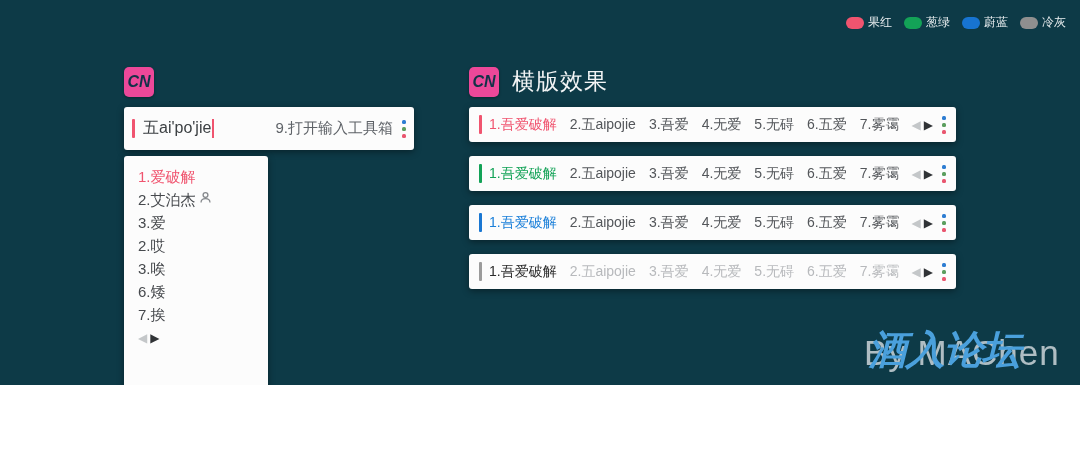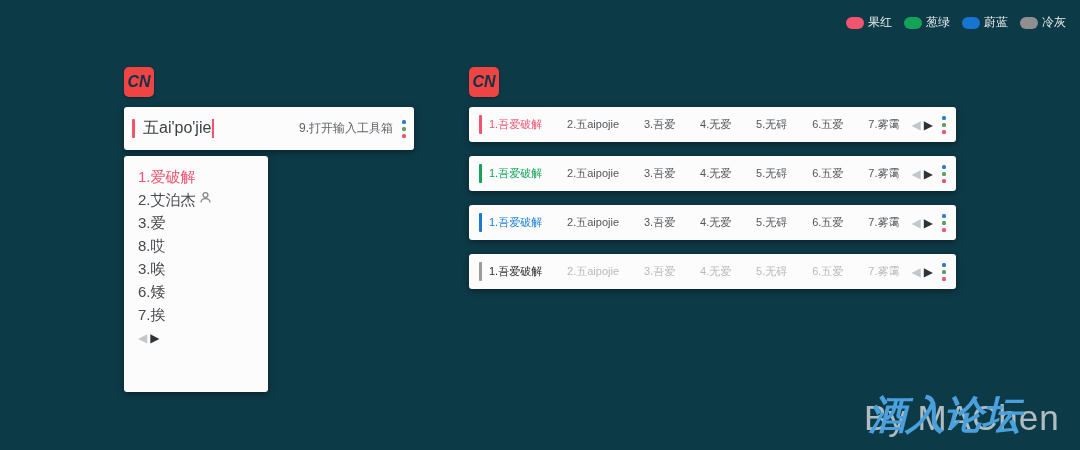--- a/index.html
+++ b/index.html
@@ -1,34 +1,34 @@
 <!DOCTYPE html>
 <html><head>
 <meta charset="utf-8">
 <style>
   html,body{margin:0;padding:0;}
   body{font-family:"Liberation Sans","DejaVu Sans",sans-serif;}
-  .stage{position:relative;width:1080px;height:450px;background:#0d3a47;overflow:hidden;}
+  .stage{position:relative;width:1080px;height:385px;background:#0d3a47;overflow:hidden;}
 
   
   .legend{position:absolute;top:14px;right:14px;display:flex;align-items:center;gap:12px;}
   .legend-item{display:flex;align-items:center;gap:4px;}
   .swatch{width:18px;height:12px;border-radius:7px;}
   .swatch.red{background:#f0546f;}
   .swatch.green{background:#13a257;}
   .swatch.blue{background:#1774d1;}
   .swatch.gray{background:#8f8f8f;}
   .legend-label{font-size:12px;color:#e8edef;}
 
   
   .col{position:absolute;top:66px;}
   .col.left{left:124px;}
   .col.right{left:469px;}
   .sec-header{display:flex;align-items:center;gap:13px;height:31px;}
-  .cn-badge{width:30px;height:30px;background:#ef4444;border-radius:5px;display:flex;align-items:center;justify-content:center;
+  .cn-badge{width:30px;height:30px;background:#ec4899;border-radius:5px;display:flex;align-items:center;justify-content:center;
     font-style:italic;font-weight:bold;font-size:16px;color:#123248;box-shadow:0 1px 3px rgba(0,0,0,.35);}
   .sec-title{font-size:23px;color:#f2f4f5;font-weight:400;letter-spacing:1px;}
 
   
   .panel-shadow{box-shadow:0 2px 7px rgba(0,0,0,.4);}
   .accent{width:3px;height:19px;border-radius:1px;flex:none;}
   .accent.red{background:#f0546f;}
   .accent.green{background:#13a257;}
   .accent.blue{background:#1a77d2;}
   .accent.gray{background:#9b9b9b;}
@@ -40,36 +40,36 @@
   .dot.d-blue{background:#2d7dd2;}
   .dot.d-green{background:#5b9e5e;}
   .dot.d-red{background:#e9566f;}
 
   
   .input-bar{margin-top:10px;width:274px;height:35px;background:#fcfcfc;border-radius:3px;
     display:flex;align-items:center;padding:4px 8px;}
   .input-bar .accent{margin-right:8px;}
   .preedit{font-size:16px;color:#3c4043;}
   .caret{width:2px;height:19px;background:#f0546f;margin-left:1px;}
-  .toolbox-hint{margin-left:auto;font-size:12px;color:#5f6368;white-space:nowrap;}
+  .toolbox-hint{margin-left:auto;font-size:15px;color:#5f6368;white-space:nowrap;}
 
   
   .v-panel{margin-top:6px;width:130px;height:224px;background:#fcfcfc;border-radius:3px;padding:12px 0 0 14px;}
   .v-item{font-size:15px;color:#46494d;height:23px;display:flex;align-items:flex-start;gap:3px;}
   .v-item.selected{color:#f0546f;}
   .user-icon{width:13px;height:13px;display:inline-block;}
   .v-arrows{margin-top:3px;}
 
   
   .h-bar{width:467px;height:35px;background:#fcfcfc;border-radius:3px;display:flex;align-items:center;
     padding:0 10px;margin-top:14px;}
   .h-bar.first{margin-top:10px;}
   .h-bar .accent{margin-right:7px;}
   .h-items{flex:1;display:flex;align-items:center;justify-content:space-between;margin-right:12px;}
-  .h-item{font-size:11px;white-space:nowrap;}
+  .h-item{font-size:14px;white-space:nowrap;}
   .bar-red   .h-item{color:#53565a;} .bar-red   .h-item.selected{color:#f0546f;}
   .bar-green .h-item{color:#53565a;} .bar-green .h-item.selected{color:#13a257;}
   .bar-blue  .h-item{color:#53565a;} .bar-blue  .h-item.selected{color:#1a7fd9;}
   .bar-gray  .h-item{color:#b7b9bc;} .bar-gray  .h-item.selected{color:#2b2b2b;}
 
   
   .watermark{position:absolute;right:16px;bottom:10px;width:200px;height:52px;}
   .wm-back{position:absolute;left:0;top:10px;font-size:35px;color:rgba(230,234,236,.75);letter-spacing:1px;}
   .wm-front{position:absolute;left:4px;top:0;font-size:39px;font-weight:bold;font-style:italic;color:#4aa0dc;
     letter-spacing:-1px;white-space:nowrap;}
@@ -123,41 +123,42 @@
         <span>2.艾泊杰</span>
         <svg class="user-icon" viewBox="0 0 14 14">
           <circle cx="7" cy="4.4" r="2.6" fill="none" stroke="#85888c" stroke-width="1.4"></circle>
           <path d="M2.2 12.4 C2.2 9.6 4.3 8.2 7 8.2 C9.7 8.2 11.8 9.6 11.8 12.4" fill="none" stroke="#85888c" stroke-width="1.4"></path>
         </svg>
       </div>
       <div class="v-item">
         <span>3.爱</span>
       </div>
       <div class="v-item">
-        <span>8.哎</span>
+        <span>2.哎</span>
       </div>
       <div class="v-item">
         <span>3.唉</span>
       </div>
       <div class="v-item">
         <span>6.矮</span>
       </div>
       <div class="v-item">
         <span>7.挨</span>
       </div>
       <div class="arrows v-arrows">
         <span class="arrow-prev">◀</span>
         <span class="arrow-next">▶</span>
       </div>
     </div>
   </div>
 
   <div class="col right">
     <div class="sec-header">
       <span class="cn-badge">CN</span>
+      <span class="sec-title">横版效果</span>
     </div>
 
     <div class="h-bar first panel-shadow bar-red">
       <span class="accent red"></span>
       <span class="h-items">
         <span class="h-item selected">1.吾爱破解</span>
         <span class="h-item">2.五aipojie</span>
         <span class="h-item">3.吾爱</span>
         <span class="h-item">4.无爱</span>
         <span class="h-item">5.无碍</span>

